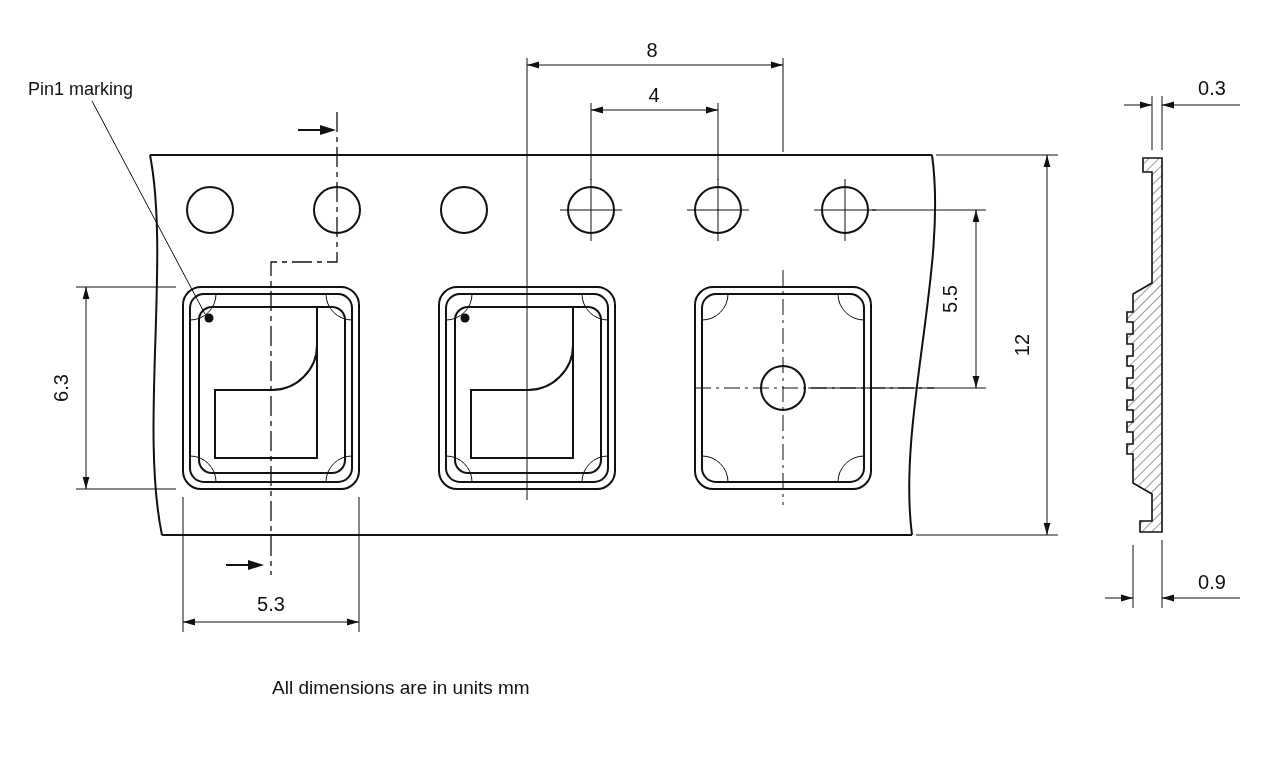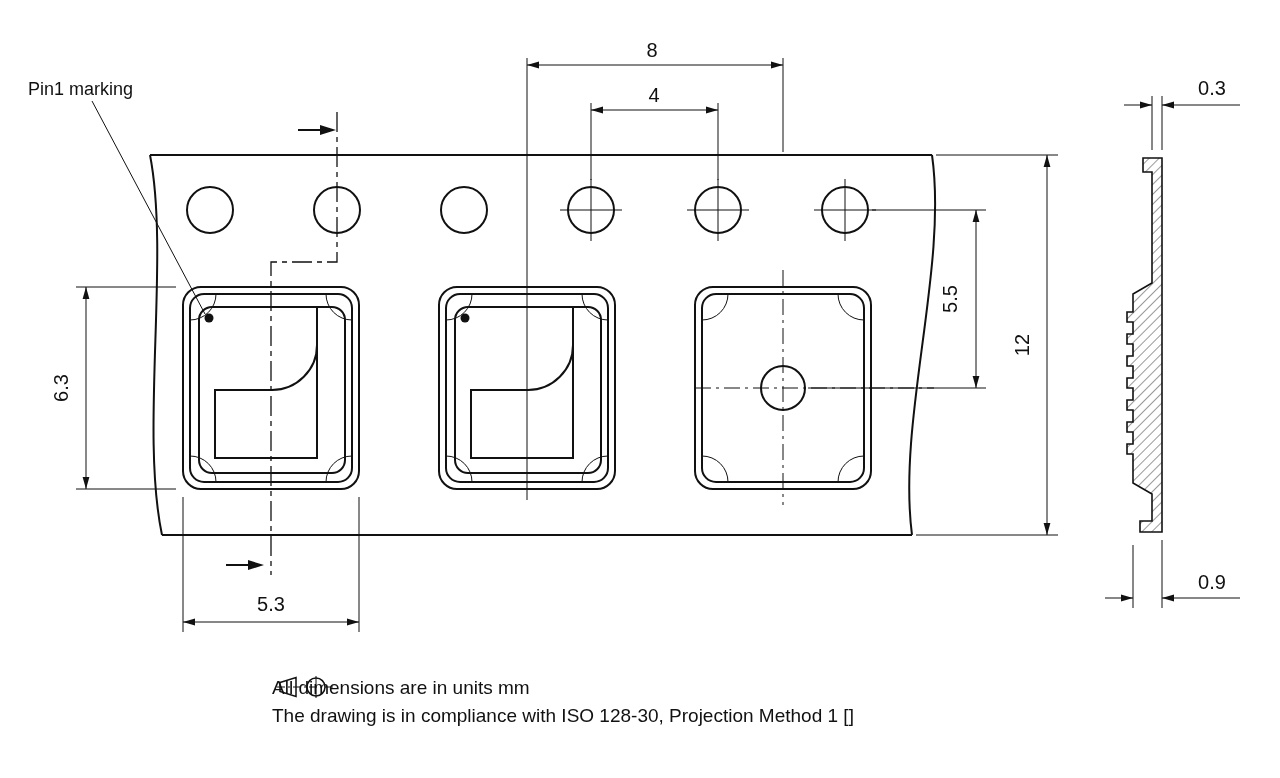--- a/index.html
+++ b/index.html
@@ -179,25 +179,15 @@
       <line class="thin" x1="1162" y1="598" x2="1240" y2="598" marker-start="url(#arr)"></line>
       <text x="1212" y="589" text-anchor="middle">0.9</text>
     </g>
   </g>
 </svg>
 
 <div class="notes">
   <div class="row">
     <span>All dimensions are in units mm</span>
   </div>
-  <div class="row">
-    <span>The drawing is in compliance with ISO 128-30, Projection Method 1 [</span>
-    <svg class="proj-symbol" width="58" height="26" viewBox="0 0 58 26">
-      <line x1="1" y1="13" x2="57" y2="13" stroke="#111" stroke-width="1" stroke-dasharray="8 3 2 3"></line>
-      <path d="M4,8.5 L20,3.5 L20,22.5 L4,17.5 Z" fill="none" stroke="#111" stroke-width="1.5"></path>
-      <circle cx="40" cy="13" r="9" fill="none" stroke="#111" stroke-width="1.5"></circle>
-      <line x1="40" y1="2" x2="40" y2="24" stroke="#111" stroke-width="1"></line>
-    </svg>
-    <span>]</span>
-  </div>
 </div>
 
 </div>
 
 </body></html>

